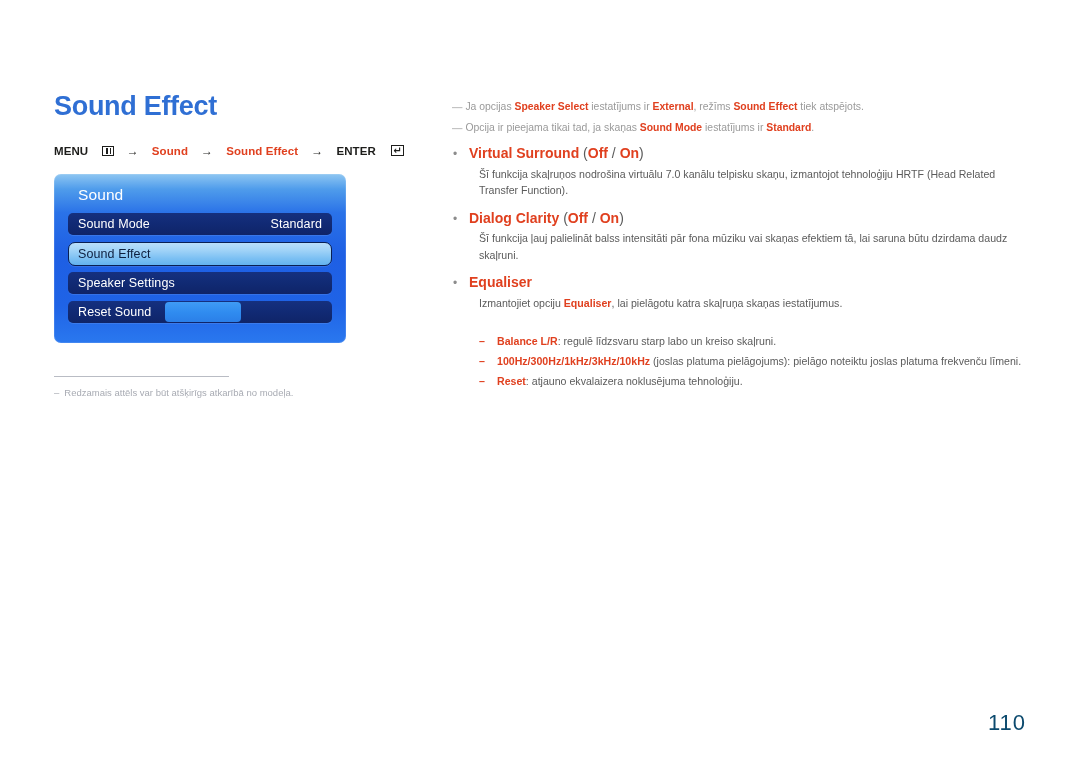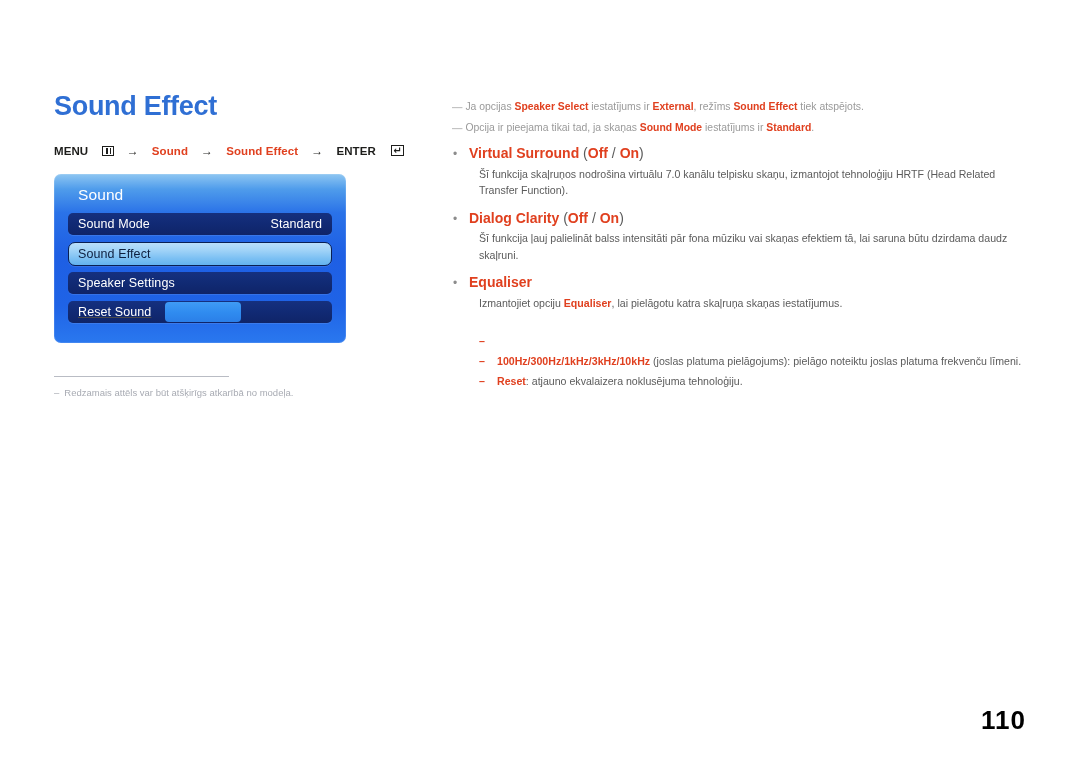--- a/index.html
+++ b/index.html
@@ -157,21 +157,21 @@
     height: 24px;
     border-radius: 7px;
     padding: 0 9px;
     margin-bottom: 6px;
   }
   .osd-row.selected .label {
     color: #0d1f3f;
     font-weight: normal;
   }
 
-  .osd-row.with-bar { padding-right: 16px; text-decoration: underline; }
+  .osd-row.with-bar { padding-right: 16px; }
   .reset-bar {
     margin-left: 14px;
     height: 20px;
     flex: 1;
     border-radius: 4px;
     background: linear-gradient(180deg, #3f9bf5 0%, #2f8bef 55%, #2b7fe8 100%);
     max-width: 95px;
   }
   .reset-bar-rest {
     flex: 1;
@@ -287,24 +287,24 @@
     flex: none;
     width: 8px;
   }
   .subitem b { color: #e0401f; font-weight: bold; }
 
   
   .page-number {
     position: absolute;
     right: 54px;
     bottom: 27px;
-    font-size: 26px;
-    color: #000000;
+    font-size: 22px;
+    color: #0c4a6e;
     letter-spacing: 1px;
-    font-weight: bold;
+    font-weight: normal;
   }
 </style>
 </head>
 <body>
 
 <div class="page">
 
   <div class="left-col">
 
     <h1 class="page-title">Sound Effect</h1>
@@ -387,20 +387,21 @@
       <div class="bullet">
         <div class="bullet-head">
           <span class="bullet-dot">•</span>
           <span class="bullet-title">Equaliser</span>
         </div>
         <div class="bullet-body" style="margin-bottom:23px;"><span>Izmantojiet opciju </span><b>Equaliser</b><span>, lai pielāgotu katra skaļruņa skaņas iestatījumus.</span></div>
 
         <div class="subitems">
           <div class="subitem">
             <span class="sub-dash">–</span>
+            <span><b>Balance L/R</b><span>: regulē līdzsvaru starp labo un kreiso skaļruni.</span></span>
           </div>
           <div class="subitem">
             <span class="sub-dash">–</span>
             <span><b>100Hz/300Hz/1kHz/3kHz/10kHz</b><span> (joslas platuma pielāgojums): pielāgo noteiktu joslas platuma frekvenču līmeni.</span></span>
           </div>
           <div class="subitem">
             <span class="sub-dash">–</span>
             <span><b>Reset</b><span>: atjauno ekvalaizera noklusējuma tehnoloģiju.</span></span>
           </div>
         </div>

